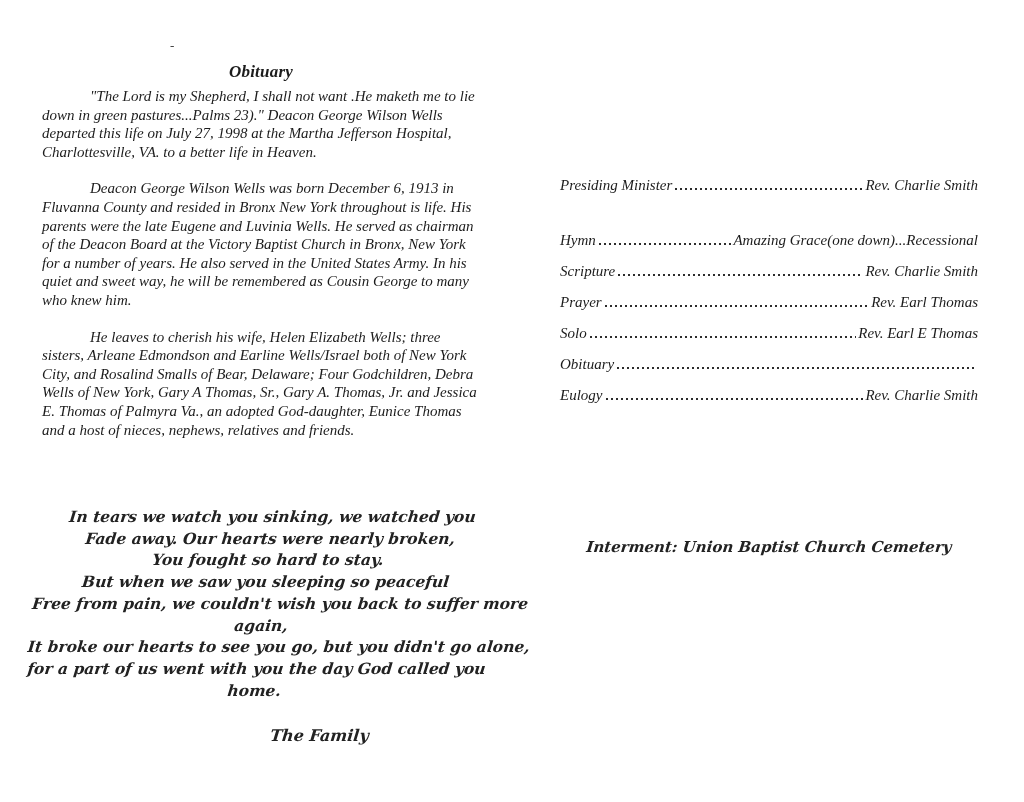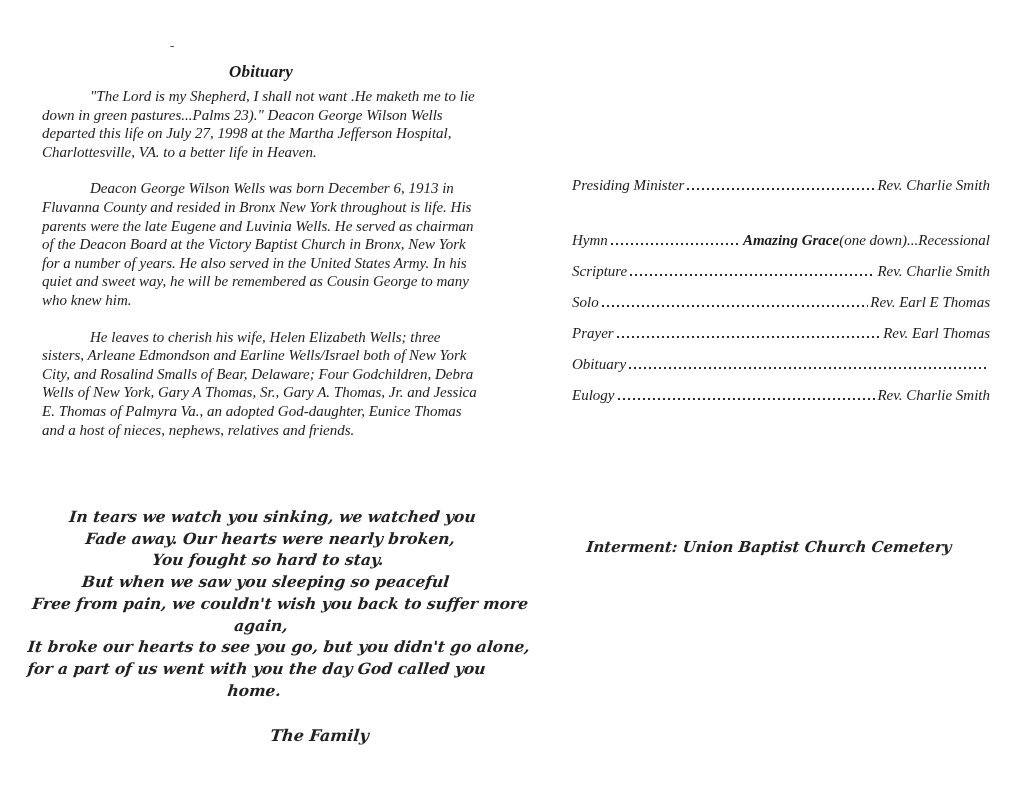--- a/index.html
+++ b/index.html
@@ -50,21 +50,21 @@
     transform:skewX(-6deg);
   }
   .poem-line { white-space:nowrap; }
   .poem-signature {
     margin-top:24px;
     padding-left:140px;
     font-size:16px;
   }
   
   .right-col {
-    position:absolute; left:572px; top:176px; width:418px;
+    position:absolute; left:560px; top:176px; width:418px;
     font-style:italic;
     font-size:15px;
   }
   .service-row {
     display:flex;
     align-items:baseline;
     line-height:19px;
     margin-top:12px;
     white-space:nowrap;
   }
@@ -73,21 +73,21 @@
   .leader {
     flex:1 1 auto;
     height:4px;
     align-self:flex-end;
     margin:0 2px 4px 2px;
     background-image:radial-gradient(circle at 2px 2px, #2c2c2c 1.05px, rgba(0,0,0,0) 1.45px);
     background-size:5px 4px;
     background-repeat:repeat-x;
   }
   .service-label, .service-value, .service-note { font-style:italic; }
-  .service-bold { font-weight:bold; font-style:italic; }
+  .service-bold { font-weight:normal; font-style:italic; }
   .interment {
     position:absolute; left:560px; top:538px; width:418px;
     text-align:center;
     font-family:"DejaVu Serif", serif;
     font-style:italic;
     font-weight:bold;
     font-size:15px;
     color:#222222;
     transform:skewX(-6deg);
   }
@@ -135,28 +135,28 @@
         <span class="service-bold">Amazing Grace</span>
         <span class="service-note"> (one down)...</span>
         <span class="service-value">Recessional</span>
       </div>
       <div class="service-row">
         <span class="service-label">Scripture</span>
         <span class="leader"></span>
         <span class="service-value">Rev. Charlie Smith</span>
       </div>
       <div class="service-row">
+        <span class="service-label">Prayer</span>
+        <span class="leader"></span>
+        <span class="service-value">Rev. Earl Thomas</span>
+      </div>
+      <div class="service-row">
         <span class="service-label">Solo</span>
         <span class="leader"></span>
         <span class="service-value">Rev. Earl E Thomas</span>
-      </div>
-      <div class="service-row">
-        <span class="service-label">Prayer</span>
-        <span class="leader"></span>
-        <span class="service-value">Rev. Earl Thomas</span>
       </div>
       <div class="service-row">
         <span class="service-label">Obituary</span>
         <span class="leader"></span>
       </div>
       <div class="service-row">
         <span class="service-label">Eulogy</span>
         <span class="leader"></span>
         <span class="service-value">Rev. Charlie Smith</span>
       </div>

